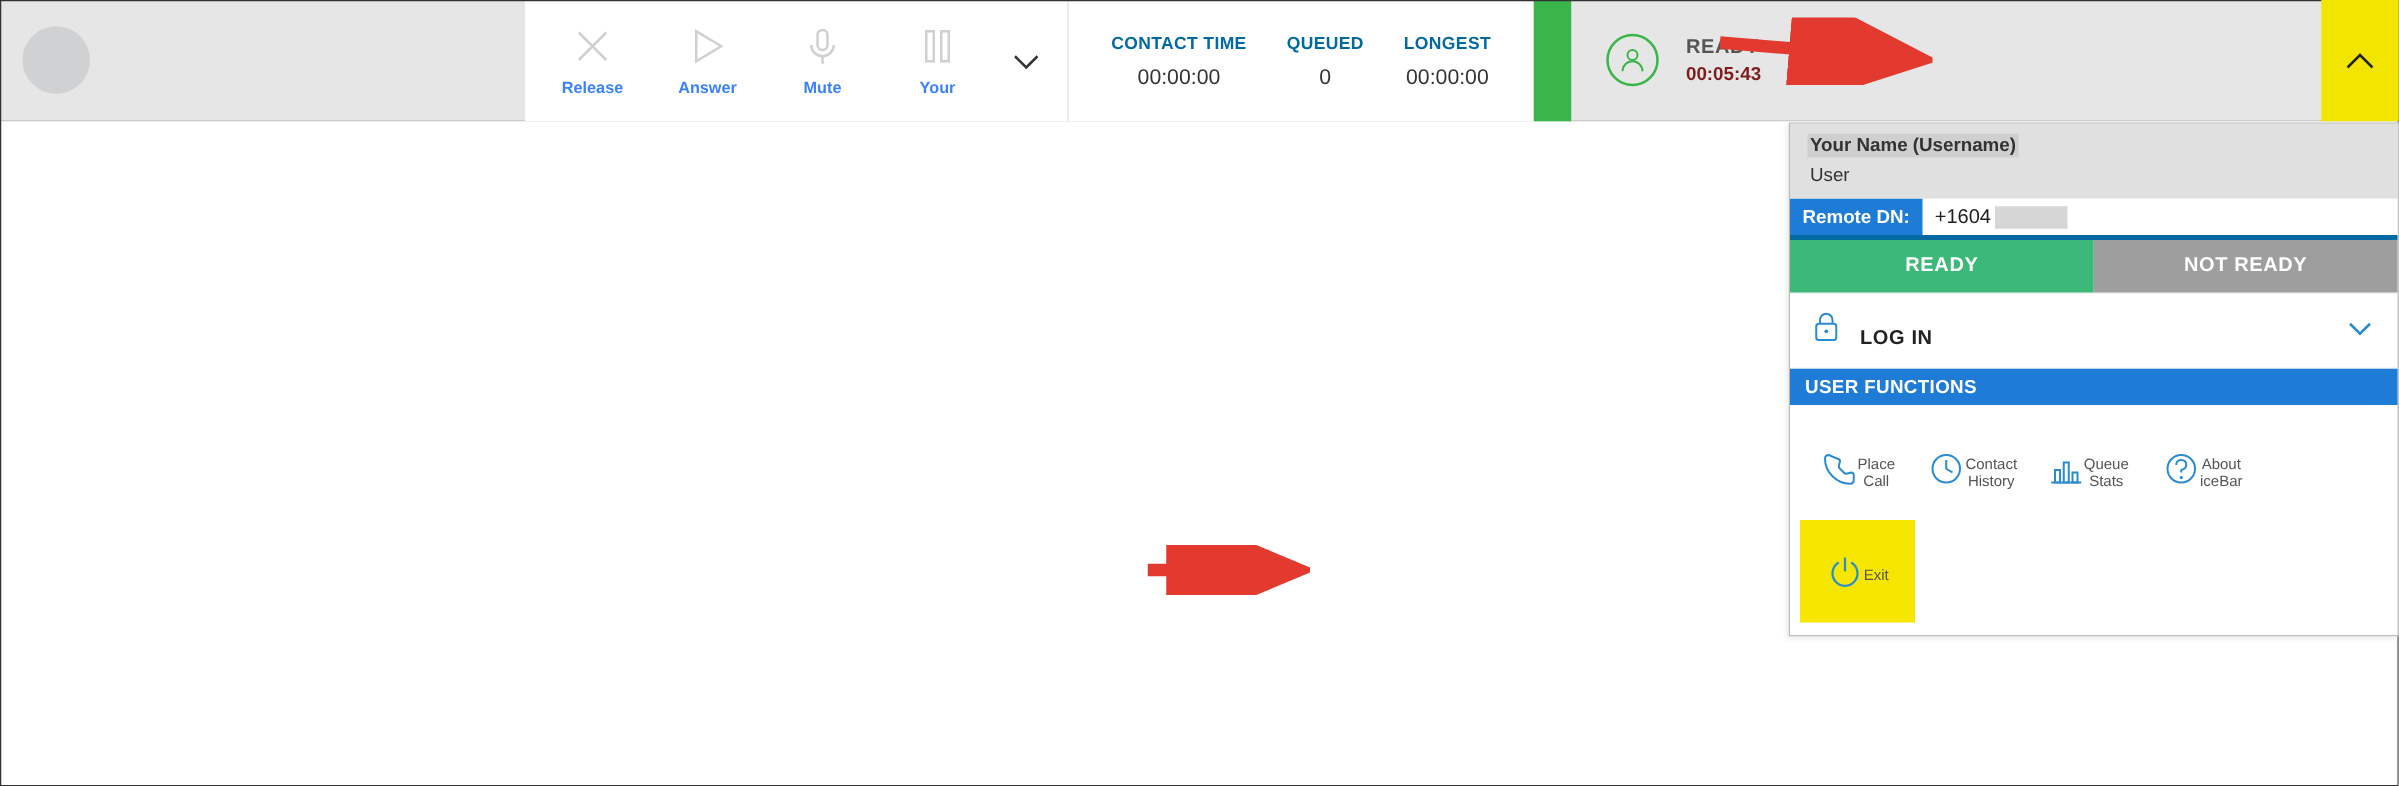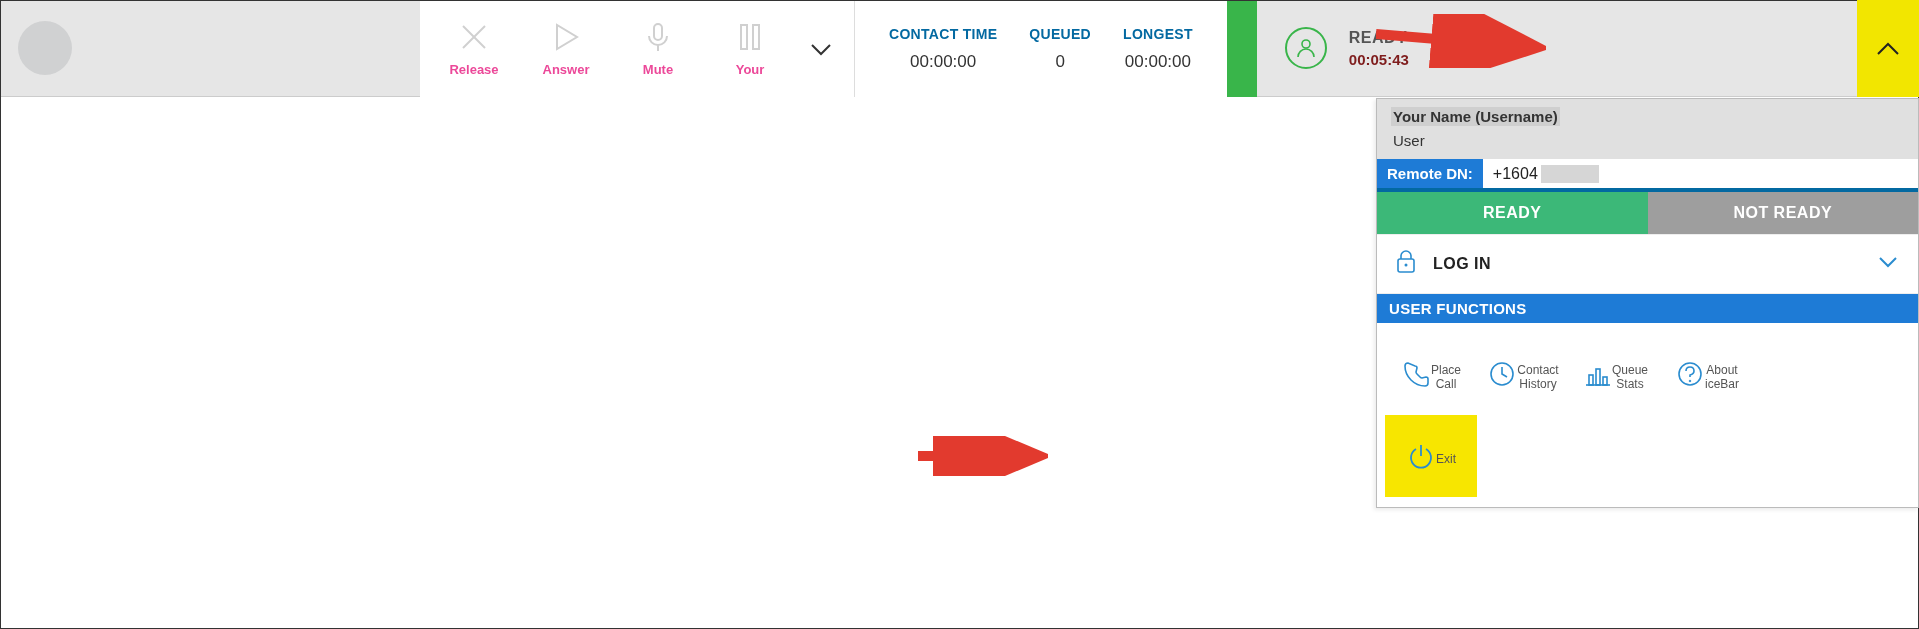--- a/index.html
+++ b/index.html
@@ -8,55 +8,55 @@
 .outer-border { position:absolute; top:0; left:0; right:0; bottom:0; border:1px solid #333; }
 
 .topbar { display:flex; height:97px; background:#e6e6e6; border-bottom:1px solid #ccc; }
 
 .logo-zone { width:420px; display:flex; align-items:center; padding-left:18px; }
 .logo-circle { width:54px; height:54px; border-radius:50%; background:#d0d1d2; }
 
 .call-controls { background:#fff; display:flex; align-items:center; border-right:1px solid #ddd; padding:0 8px; height:97px; }
 .ctrl-btn { width:92px; display:flex; flex-direction:column; align-items:center; justify-content:center; cursor:default; }
 .ctrl-btn svg { stroke:#d0d0d0; fill:none; }
-.ctrl-label { color:#ec4899; font-size:13px; margin-top:8px; font-weight:600; }
+.ctrl-label { color:#3b82f6; font-size:13px; margin-top:8px; font-weight:600; }
 .ctrl-dropdown { width:50px; display:flex; align-items:center; justify-content:center; cursor:pointer; }
 
 .stats-zone { background:#fff; display:flex; align-items:center; height:97px; padding:0 18px; }
 .stat { text-align:center; margin:0 16px; }
 .stat-label { color:#0369a1; font-size:14px; font-weight:600; letter-spacing:0.3px; }
 .stat-value { color:#333; font-size:17px; margin-top:10px; }
 
 .green-sep { width:30px; background:#39b54a; height:97px; }
 
 .status-zone { flex:1; display:flex; align-items:center; padding-left:28px; position:relative; }
 .user-circle { width:42px; height:42px; border-radius:50%; border:2px solid #39b54a; display:flex; align-items:center; justify-content:center; }
 .user-circle svg { stroke:#39b54a; fill:none; }
 .status-text { margin-left:22px; }
 .status-label { color:#555; font-size:16px; font-weight:600; letter-spacing:0.5px; }
 .status-timer { color:#7f1d1d; font-size:15px; font-weight:600; margin-top:4px;text-align:right; }
 
 .collapse-tab { position:absolute; right:0; top:0; width:62px; height:97px; background:#f2e600; display:flex; align-items:center; justify-content:center; cursor:pointer; }
 
-.dropdown-panel { position:absolute; top:98px; right:0; width:543px; background:#fff; border:1px solid #bbb; box-shadow:-2px 2px 4px rgba(0,0,0,0.08); }
+.dropdown-panel { position:absolute; top:98px; right:0; width:488px; background:#fff; border:1px solid #bbb; box-shadow:-2px 2px 4px rgba(0,0,0,0.08); }
 
 .dp-header { background:#e0e0e0; padding:8px 14px 10px; }
 .dp-username { font-weight:700; color:#333; font-size:15px; background:#cfcfcf; display:inline-block; padding:1px 2px; }
 .dp-role { color:#333; font-size:15px; margin-top:6px; padding-left:2px; }
 
 .dp-remote { display:flex; align-items:center; background:#fff; border-bottom:4px solid #0369a1; }
 .dp-remote-label { background:#1e7bd6; color:#fff; font-weight:700; padding:6px 10px; font-size:15px; }
 .dp-remote-value { padding:0 10px; font-size:16px; color:#222; display:flex; align-items:flex-end; }
 .blurbox { display:inline-block; width:58px; height:18px; background:#d6d6d6; margin-left:3px; }
 
 .dp-state-row { display:flex; height:42px; }
 .dp-ready { flex:1; background:#3cb878; color:#fff; font-weight:700; font-size:16px; display:flex; align-items:center; justify-content:center; cursor:pointer; letter-spacing:0.5px; }
 .dp-notready { flex:1; background:#9e9e9e; color:#fff; font-weight:700; font-size:16px; display:flex; align-items:center; justify-content:center; cursor:pointer; letter-spacing:0.5px; }
 
-.dp-login-row { display:flex; align-items:center; padding:14px 18px; border-top:1px solid #eee; border-bottom:1px solid #eee; cursor:pointer; }
+.dp-login-row { display:flex; align-items:flex-end; padding:14px 18px; border-top:1px solid #eee; border-bottom:1px solid #eee; cursor:pointer; }
 .dp-login-row .lock-icon { margin-right:16px; }
 .dp-login-row .label { font-weight:700; font-size:16px; color:#222; letter-spacing:0.5px; }
 .dp-login-row .exp { margin-left:auto; }
 
 .dp-funcs-header { background:#1e7bd6; color:#fff; font-weight:700; padding:6px 12px; font-size:15px; letter-spacing:0.3px; }
 
 .dp-funcs-grid { display:flex; flex-wrap:wrap; padding:10px 8px; }
 .func-btn { width:92px; height:82px; display:flex; flex-direction:row; align-items:center; justify-content:center; cursor:pointer; }
 .func-btn svg { stroke:#2a8ccf; fill:none; }
 .func-label { color:#555; font-size:12px; text-align:center; margin-top:8px; line-height:1.15; }

